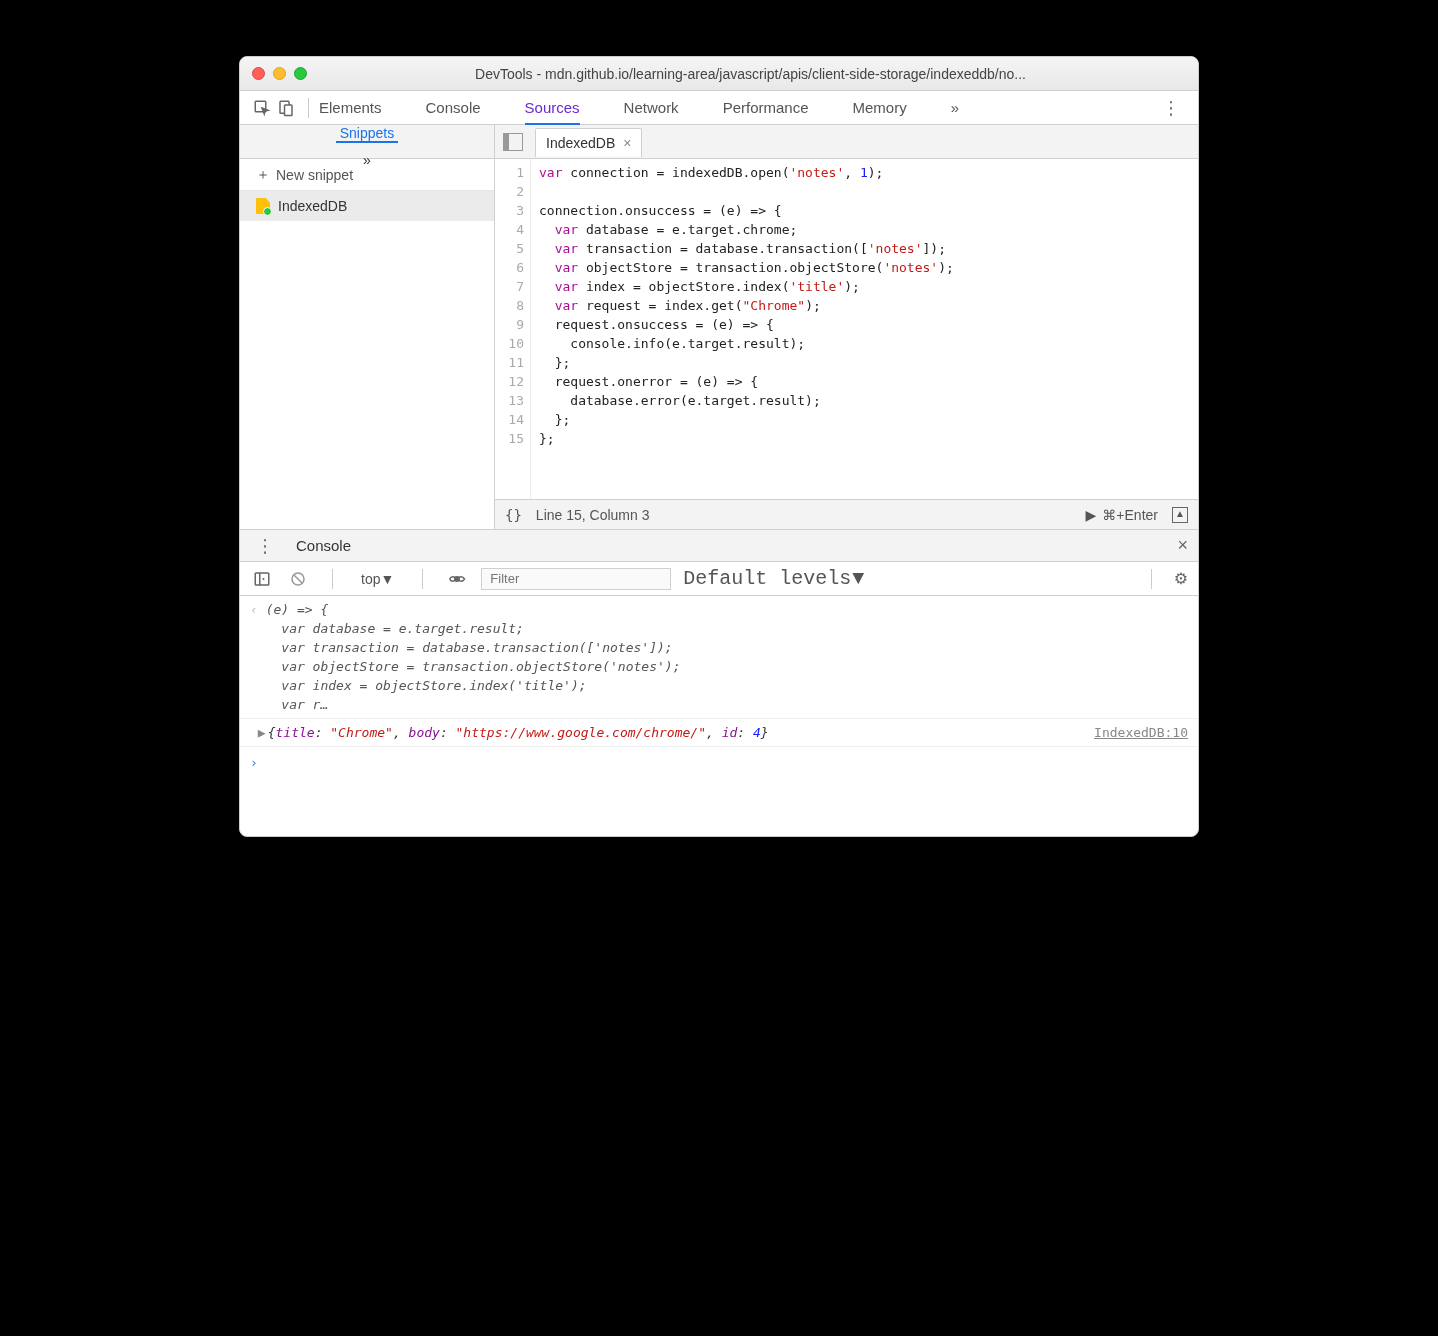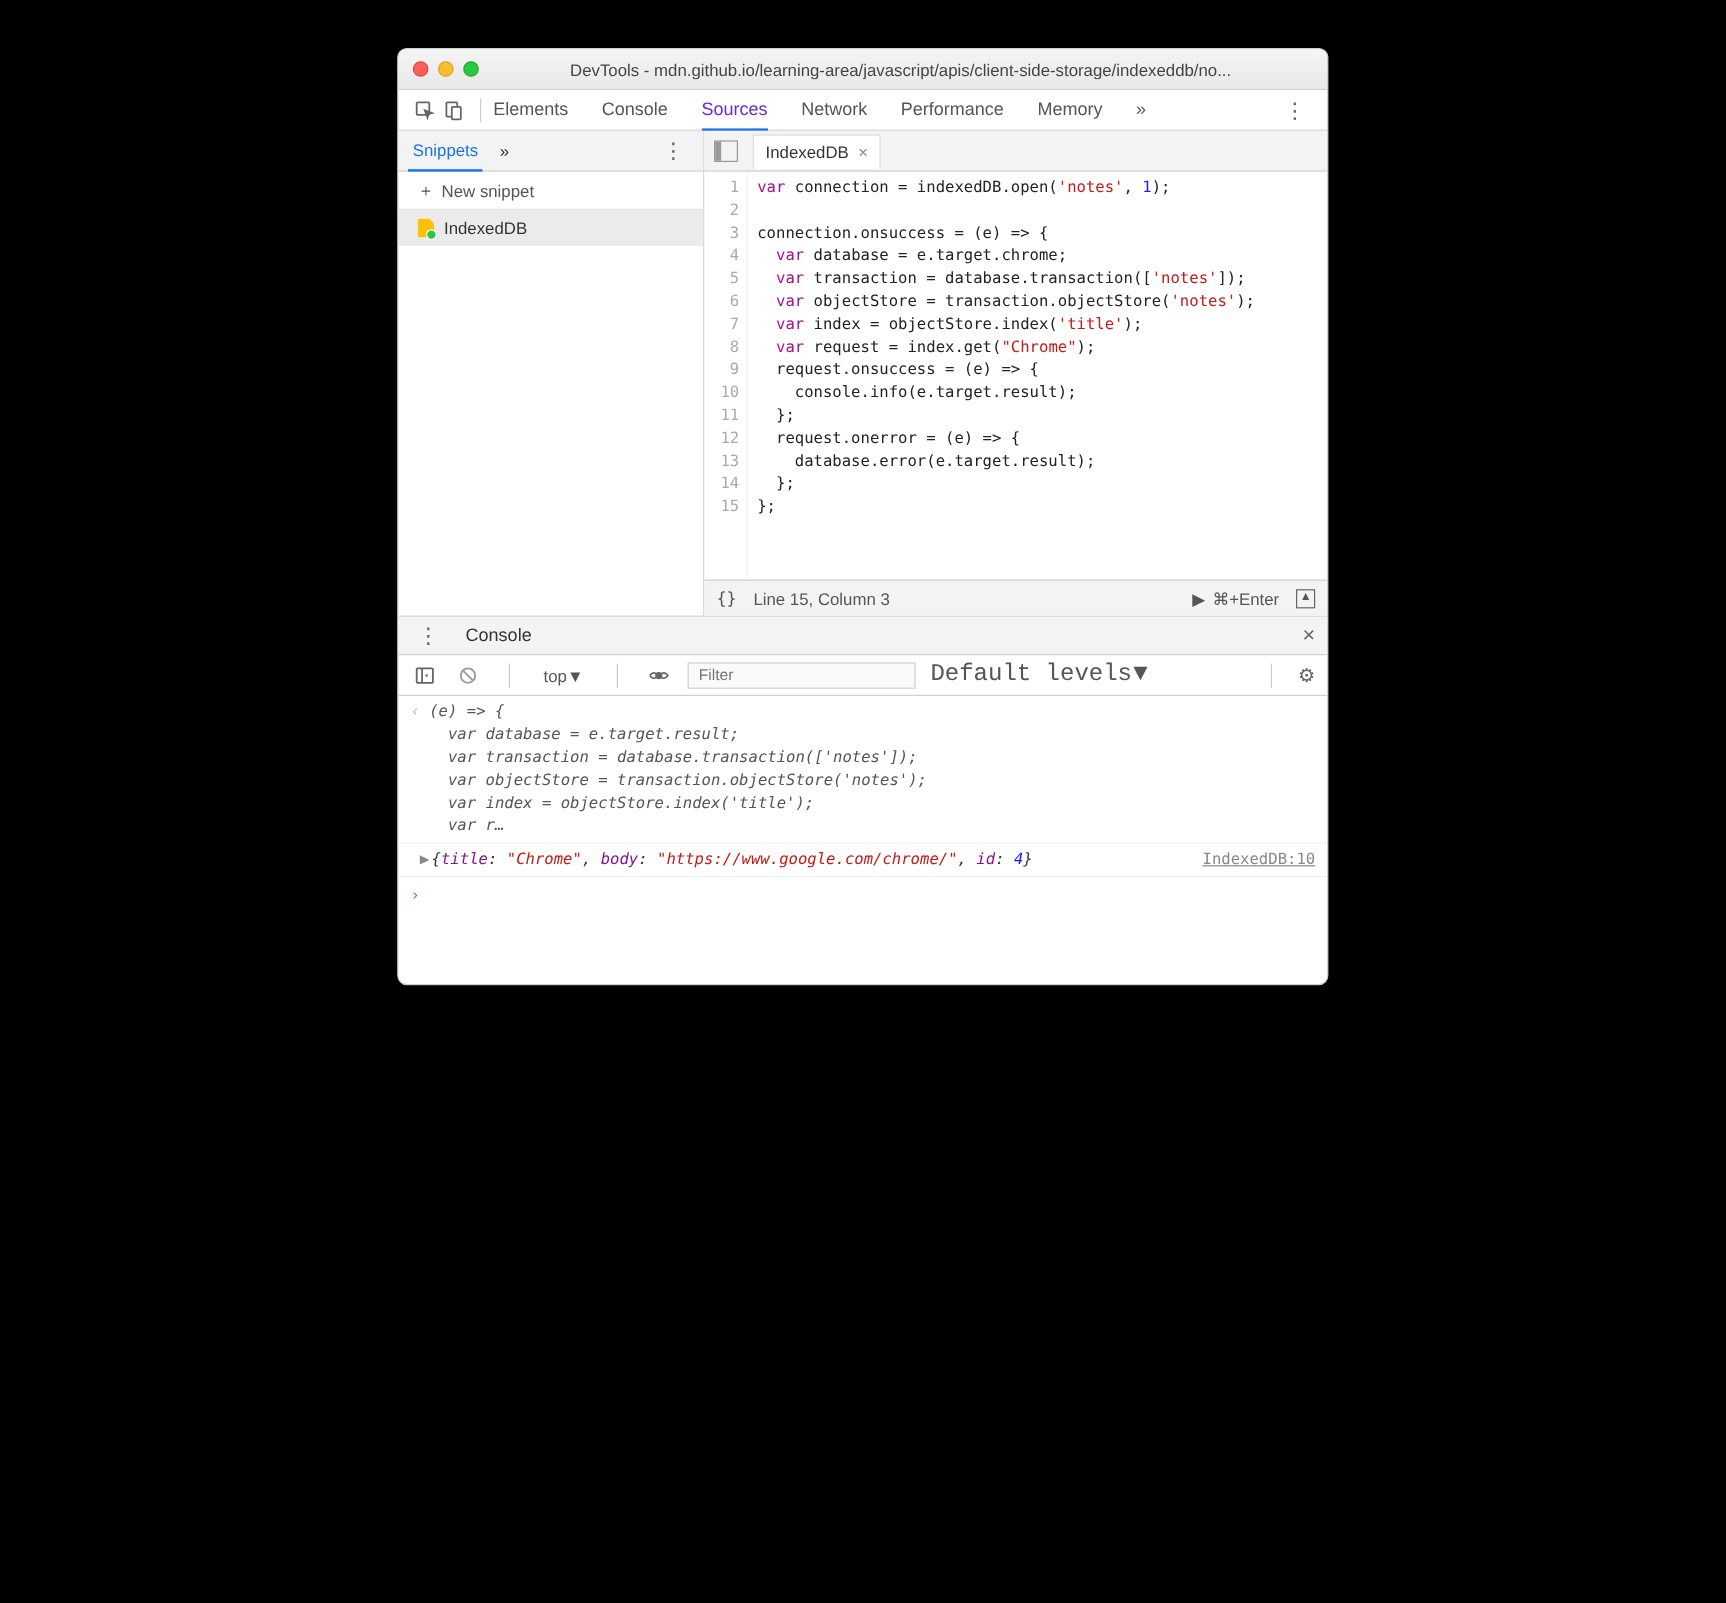--- a/index.html
+++ b/index.html
@@ -6,26 +6,27 @@
   body {
     background: #000;
     font-family: -apple-system, BlinkMacSystemFont, "Segoe UI", Helvetica, Arial, sans-serif;
     font-size: 13px;
     display: flex;
     align-items: flex-start;
     justify-content: center;
     padding: 40px;
   }
   .window {
-    width: 776px;
+    width: 960px;
     background: #fff;
     border-radius: 8px;
     box-shadow: 0 20px 60px rgba(0,0,0,0.5);
     overflow: hidden;
     border: 1px solid #ccc;
+    margin-top: 16px;
   }
   .titlebar {
     height: 34px;
     background: linear-gradient(#f5f5f5, #e8e8e8);
     border-bottom: 1px solid #d0d0d0;
     display: flex;
     align-items: center;
     padding: 0 12px;
     gap: 8px;
   }
@@ -42,21 +43,21 @@
     display: flex;
     align-items: center;
     padding: 0 10px;
   }
   .tbicon {
     width: 24px; height: 24px;
     display: flex; align-items: center; justify-content: center;
     color: #666;
   }
   .divider { width: 1px; height: 20px; background: #ccc; margin: 0 10px; }
-  .panels { display: flex; gap: 28px; font-size: 15px; color: #555; align-items: center; height: 100%; }
+  .panels { display: flex; gap: 44px; font-size: 15px; color: #555; align-items: center; height: 100%; }
   .panel-tab { height: 100%; display: flex; align-items: center; cursor: pointer; }
   .panel-tab.active { color: #6d28d9; border-bottom: 2px solid #1a73e8; margin-bottom: -1px; }
   .spacer { flex: 1; }
   .more-dots { letter-spacing: 2px; color: #666; padding: 0 6px; font-size: 18px; line-height: 1; }
 
   .body-split {
     display: flex;
     height: 405px;
     border-bottom: 1px solid #d0d0d0;
   }
@@ -67,20 +68,21 @@
     flex-direction: column;
   }
   .sb-tabs {
     height: 34px;
     border-bottom: 1px solid #d0d0d0;
     display: flex;
     align-items: center;
     padding: 0 8px;
     gap: 10px;
     background: #f3f3f3;
+    flex-direction: column;
   }
   .sb-tab { font-size: 14px; color: #333; padding: 0 4px; height: 100%; display: flex; align-items: center; }
   .sb-tab.active { border-bottom: 2px solid #1a73e8; margin-bottom: -1px; color: #1a73e8;}
   .sb-new {
     height: 32px;
     border-bottom: 1px solid #e5e5e5;
     display: flex;
     align-items: center;
     padding: 0 16px;
     gap: 6px;

